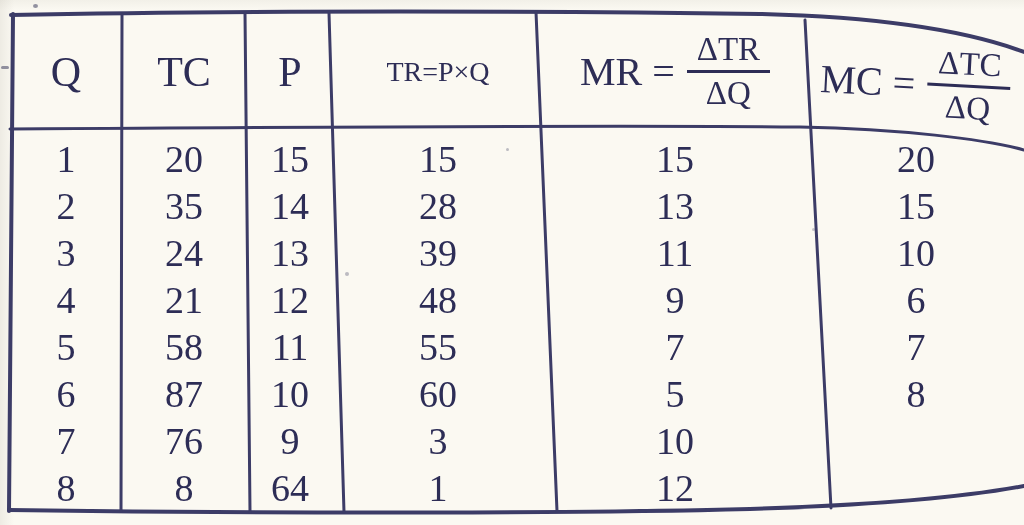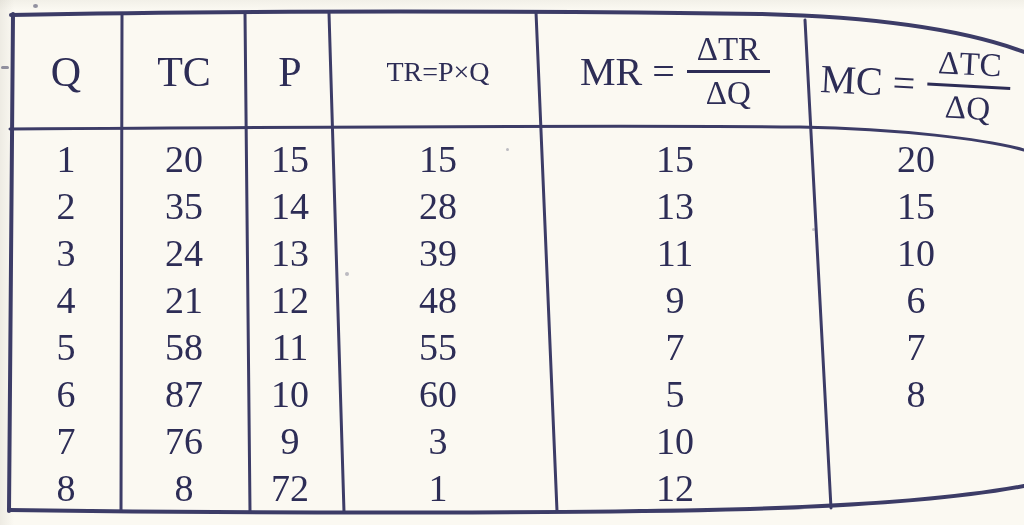--- a/index.html
+++ b/index.html
@@ -158,21 +158,21 @@
         <div class="tr">
         <div class="td">7</div>
         <div class="td">76</div>
         <div class="td">9</div>
         <div class="td">3</div>
         <div class="td">10</div>
       </div>
         <div class="tr">
         <div class="td">8</div>
         <div class="td">8</div>
-        <div class="td">72</div>
+        <div class="td">64</div>
         <div class="td">1</div>
         <div class="td">12</div>
       </div>
       </div>
 
   </div>
 
   <div class="speck s1"></div>
   <div class="speck s2"></div>
   <div class="speck s3"></div>

